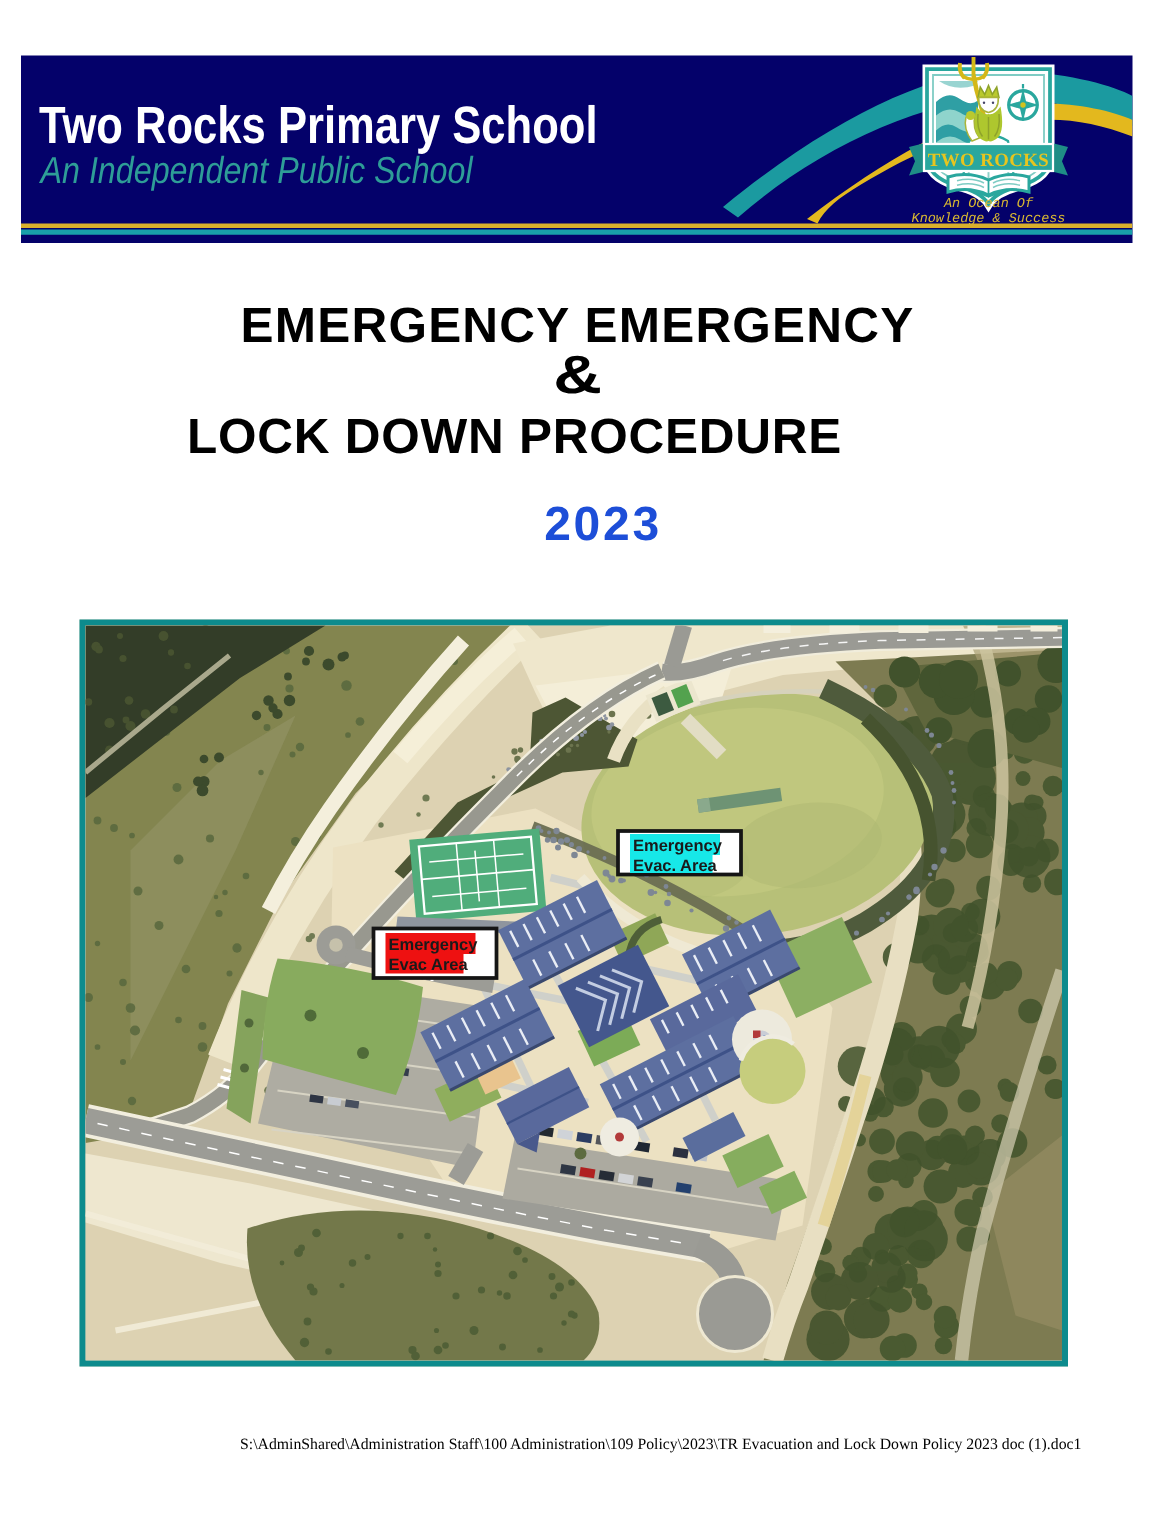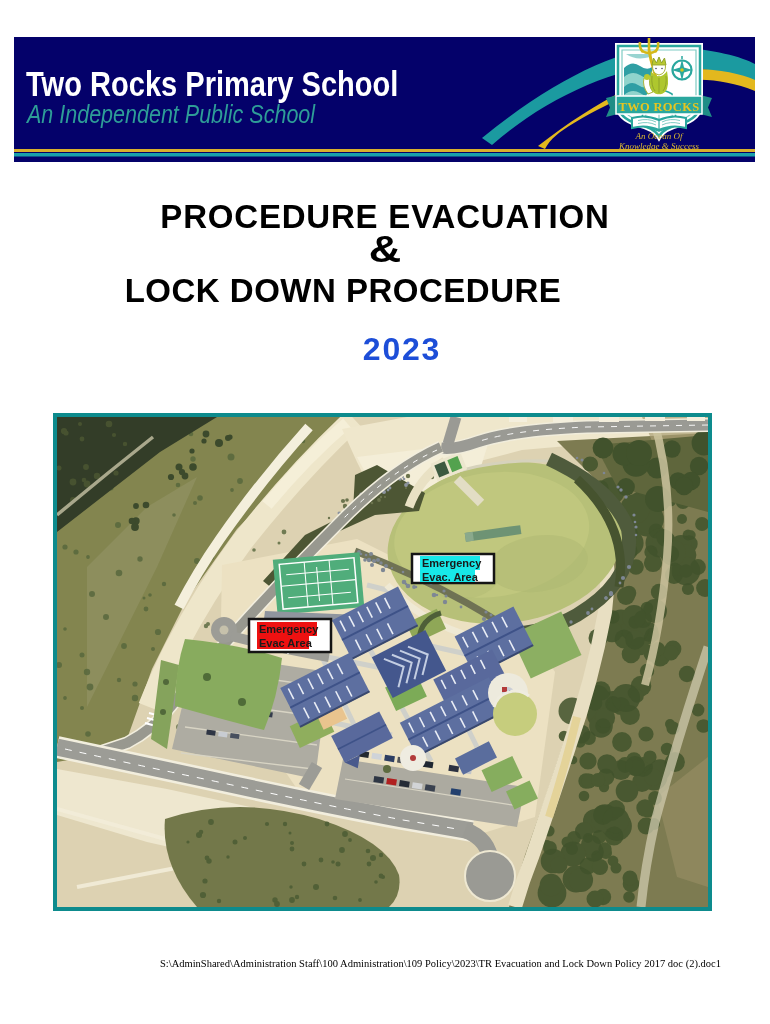--- a/index.html
+++ b/index.html
@@ -76,23 +76,23 @@
   <path d="M 114,64 L 102,61 L 102,80 L 114,83 L 110,73.5 Z" fill="#1f8d86"></path>
   <rect x="18" y="62" width="86" height="18" fill="#2aa79e" stroke="#ffffff" stroke-width="1.5"></rect>
 
   <text x="61" y="76.5" text-anchor="middle" font-family="Liberation Serif,serif" font-weight="bold" font-size="12.5" fill="#e7c51f" letter-spacing="0.3">TWO ROCKS</text>
 
   <path d="M 34,84 Q 48,80 61,86 Q 74,80 88,84 L 88,94 Q 74,90 61,96 Q 48,90 34,94 Z" fill="#ffffff" stroke="#2aa79e" stroke-width="2"></path>
   <path d="M 40,86.5 Q 50,84 58,88 M 40,89.5 Q 50,87 58,91 M 82,86.5 Q 72,84 64,88 M 82,89.5 Q 72,87 64,91" stroke="#7fccc4" stroke-width="1" fill="none"></path>
   <line x1="61" y1="86" x2="61" y2="96" stroke="#2aa79e" stroke-width="1.2"></line>
 </svg>
 
-<div class="abs" style="left:598px;top:132px;width:122px;text-align:center;color:#d9b832;font-size:9px;font-style:italic;font-family:Liberation Serif, serif;line-height:9.5px;">An Ocean Of<br>Knowledge &amp; Success</div>
-
-<div class="abs" style="left:0;top:198px;width:770px;text-align:center;font-size:33px;font-weight:bold;color:#000;letter-spacing:0.8px;">PROCEDURE EVACUATION</div>
+<div class="abs" style="left:598px;top:132px;width:122px;text-align:center;color:#d9b832;font-size:9px;font-style:italic;font-family:Liberation Mono, monospace;line-height:9.5px;">An Ocean Of<br>Knowledge &amp; Success</div>
+
+<div class="abs" style="left:0;top:198px;width:770px;text-align:center;font-size:33px;font-weight:bold;color:#000;letter-spacing:0.8px;">EMERGENCY EMERGENCY</div>
 
 <div class="abs" style="left:0;top:229px;width:770px;text-align:center;font-size:36px;font-weight:bold;color:#000;transform:scaleX(1.25);transform-origin:50% 50%;">&amp;</div>
 
 <div class="abs" style="left:0;top:272px;width:686px;text-align:center;font-size:33px;font-weight:bold;color:#000;letter-spacing:0.5px;">LOCK DOWN PROCEDURE</div>
 
 <div class="abs" style="left:17px;top:331px;width:770px;text-align:center;font-size:32px;font-weight:bold;color:#1d4ed8;letter-spacing:1.8px;">2023</div>
 
 <div class="abs" style="left:53px;top:413px;width:651px;height:490px;border:4px solid #0d8b8d;background:#ddd5bc;">
 <svg width="651" height="490" viewBox="0 0 651 490" style="display:block;">
 
@@ -907,13 +907,13 @@
     <g clip-path="url(#cyanclip)">
       <rect x="363" y="139" width="60" height="14" fill="#17e8e8"></rect>
       <rect x="363" y="153" width="55" height="12" fill="#17e8e8"></rect>
       <text x="365" y="150" font-size="11" font-weight="bold" fill="#1a1a1a" font-family="Liberation Sans,sans-serif">Emergency</text>
       <text x="365" y="163.5" font-size="11" font-weight="bold" fill="#1a1a1a" font-family="Liberation Sans,sans-serif">Evac. Area</text>
     </g>
   </g>
 </svg>
 </div>
 
-<div class="abs" style="left:160px;top:958px;font-family:'Liberation Serif',serif;font-size:10.5px;color:#000;">S:\AdminShared\Administration Staff\100 Administration\109 Policy\2023\TR Evacuation and Lock Down Policy 2017 doc (2).doc1</div>
+<div class="abs" style="left:160px;top:958px;font-family:'Liberation Serif',serif;font-size:10.5px;color:#000;">S:\AdminShared\Administration Staff\100 Administration\109 Policy\2023\TR Evacuation and Lock Down Policy 2023 doc (1).doc1</div>
 
 </body></html>

